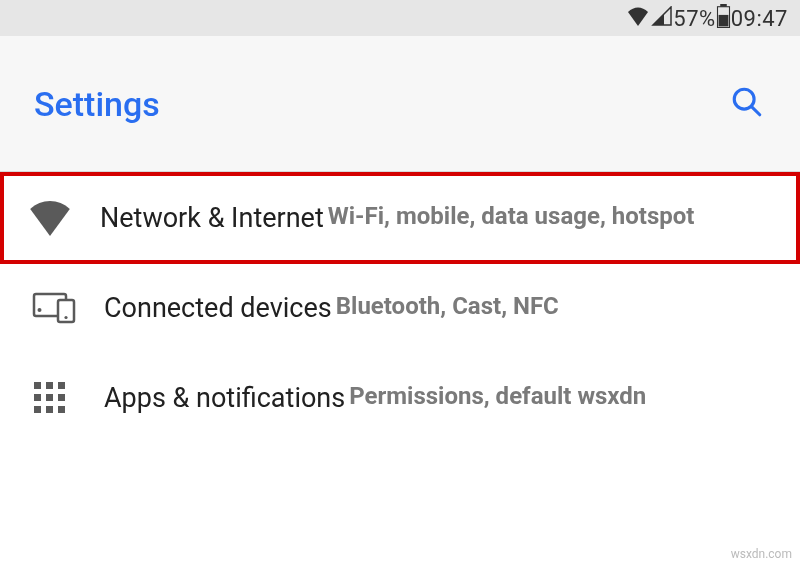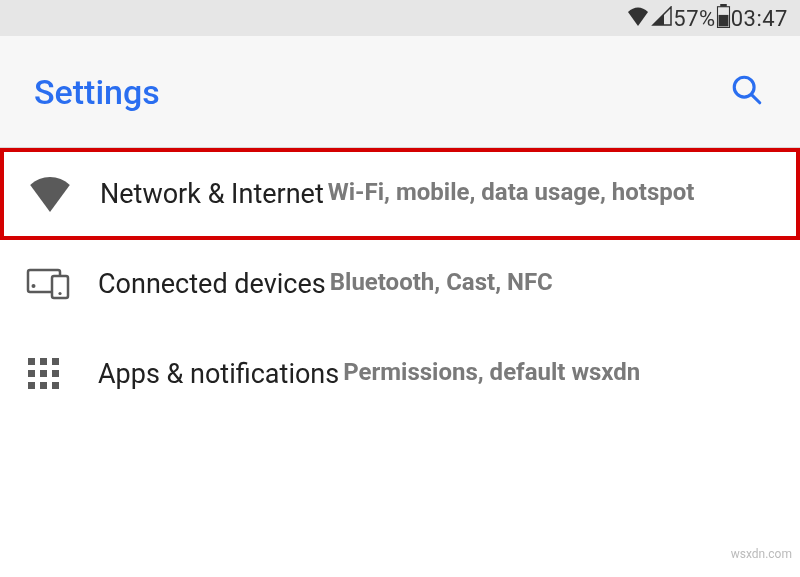--- a/index.html
+++ b/index.html
@@ -27,21 +27,21 @@
       display: flex;
       align-items: center;
       gap: 0;
     }
     .battery-text, .clock {
       font-size: 22px;
       color: #323232;
       letter-spacing: 0.5px;
     }
     .app-bar {
-      height: 112px;
+      height: 136px;
       background: #f7f7f7;
       display: flex;
       align-items: center;
       justify-content: space-between;
       padding: 0 28px 0 34px;
       border-bottom: 1px solid #d8d8d8;
       box-shadow: 0 2px 3px rgba(0,0,0,0.06);
     }
     .app-title {
       font-size: 34px;
@@ -53,21 +53,21 @@
       border: none;
       cursor: pointer;
       padding: 8px;
     }
     .list {
       background: #ffffff;
     }
     .list-item {
       display: flex;
       align-items: center;
-      padding: 28px 20px;
+      padding: 28px 26px;
       cursor: pointer;
       position: relative;
     }
     .list-item.highlighted {
       border: 4px solid #d40000;
       padding: 24px 24px;
     }
     .item-icon {
       width: 72px;
       display: flex;
@@ -118,21 +118,21 @@
       </svg>
     </span>
     <span class="battery-text">57%</span>
     <span>
       <svg width="15" height="24" viewBox="0 0 12 22">
         <rect x="3" y="0" width="6" height="2.5" fill="#323232"></rect>
         <rect x="0.5" y="2.5" width="11" height="19" fill="none" stroke="#323232" stroke-width="1"></rect>
         <rect x="1.5" y="10" width="9" height="10.5" fill="#323232"></rect>
       </svg>
     </span>
-    <span class="clock">03:47</span>
+    <span class="clock">09:47</span>
   </div>
 </div>
 
 <div class="app-bar">
   <div class="app-title">Settings</div>
   <button class="search-btn">
     <span>
       <svg width="34" height="34" viewBox="0 0 24 24">
         <circle cx="10" cy="10" r="7" fill="none" stroke="#2a6ef0" stroke-width="2.2"></circle>
         <line x1="15.2" y1="15.2" x2="21" y2="21" stroke="#2a6ef0" stroke-width="2.2" stroke-linecap="round"></line>

